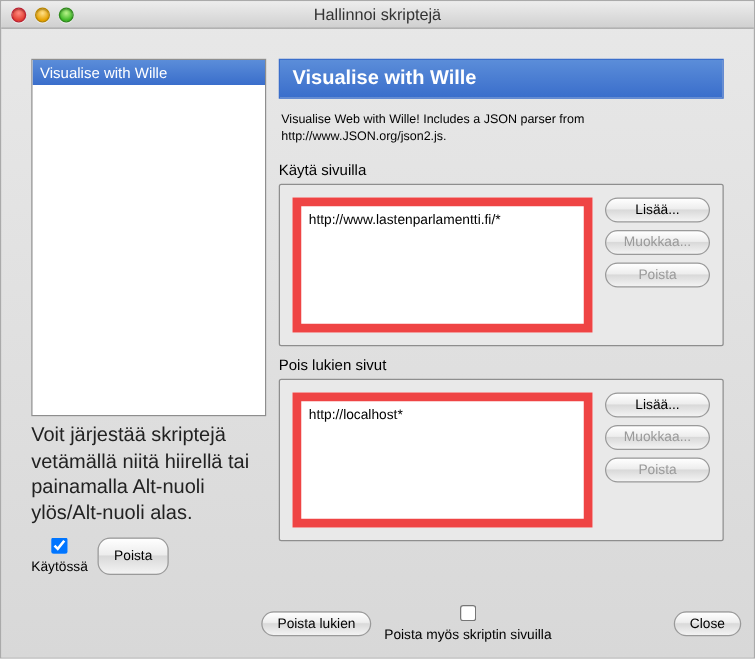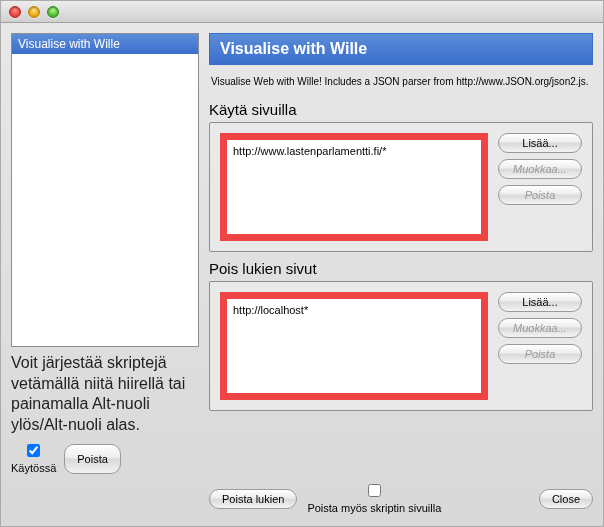--- a/index.html
+++ b/index.html
@@ -48,21 +48,21 @@
     left: 0; right: 0;
     text-align: center;
     font-size: 13px;
     color: #333;
     pointer-events: none;
   }
 
   .content {
     flex: 1;
     display: flex;
-    padding: 10px;
+    padding: 24px;
     gap: 10px;
   }
 
   .left-panel {
     width: 188px;
     display: flex;
     flex-direction: column;
   }
   .script-list {
     flex: 1;
@@ -103,21 +103,21 @@
     border: 1px solid #3a6ecb;
   }
   .script-desc {
     font-size: 10px;
     line-height: 1.4;
     color: #000;
     padding: 2px 2px 4px 2px;
   }
 
   .section-label {
-    font-size: 15px;
+    font-size: 12px;
     color: #000;
     margin-bottom: 4px;
   }
   .section-box {
     border: 1px solid #8e8e8e;
     background: #e9e9e9;
     border-radius: 2px;
     padding: 10px;
     display: flex;
     gap: 10px;
@@ -155,21 +155,20 @@
     border: 1px solid #9a9a9a;
     background: linear-gradient(to bottom, #ffffff 0%, #ededed 45%, #d9d9d9 50%, #f3f3f3 100%);
     color: #000;
     cursor: pointer;
     white-space: nowrap;
     min-height: 20px;
   }
   button.mac:disabled {
     color: #9a9a9a;
     cursor: default;
-    font-style: italic;
   }
   .side-buttons button.mac { width: 100%; }
 
   label.check {
     display: inline-flex;
     align-items: center;
     gap: 5px;
     font-size: 11px;
     cursor: pointer;
     flex-direction: column;
@@ -184,20 +183,21 @@
 <body>
 
 <div class="window">
 
   <div class="titlebar">
     <div class="traffic-lights">
       <div class="light red"></div>
       <div class="light yellow"></div>
       <div class="light green"></div>
     </div>
+    <div class="titlebar-title">Hallinnoi skriptejä</div>
   </div>
 
   <div class="content">
 
     <div class="left-panel">
       <div class="script-list">
         <div class="script-list-item">Visualise with Wille</div>
       </div>
       <div class="left-hint">Voit järjestää skriptejä vetämällä niitä hiirellä tai painamalla Alt-nuoli ylös/Alt-nuoli alas.</div>
       <div class="left-buttons">

